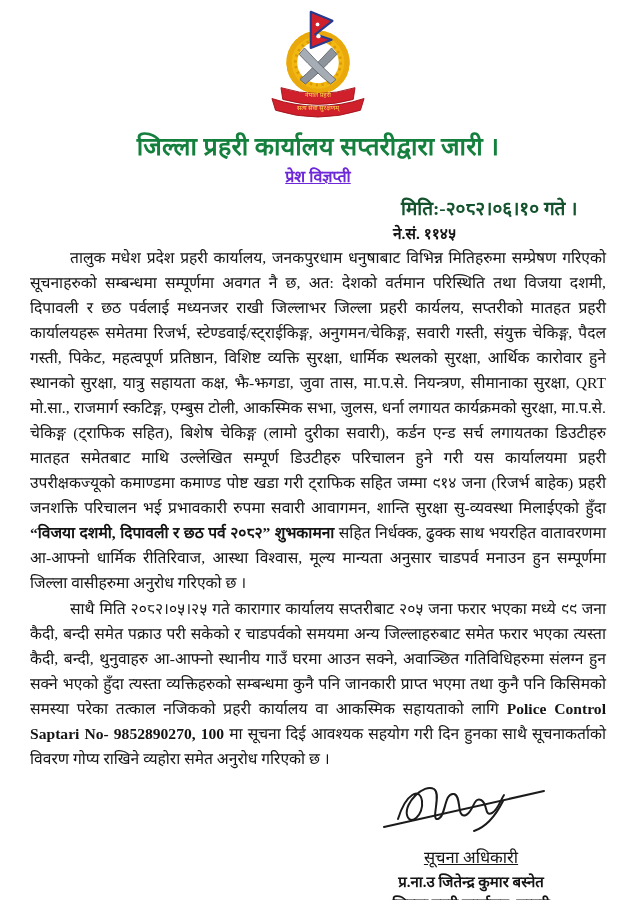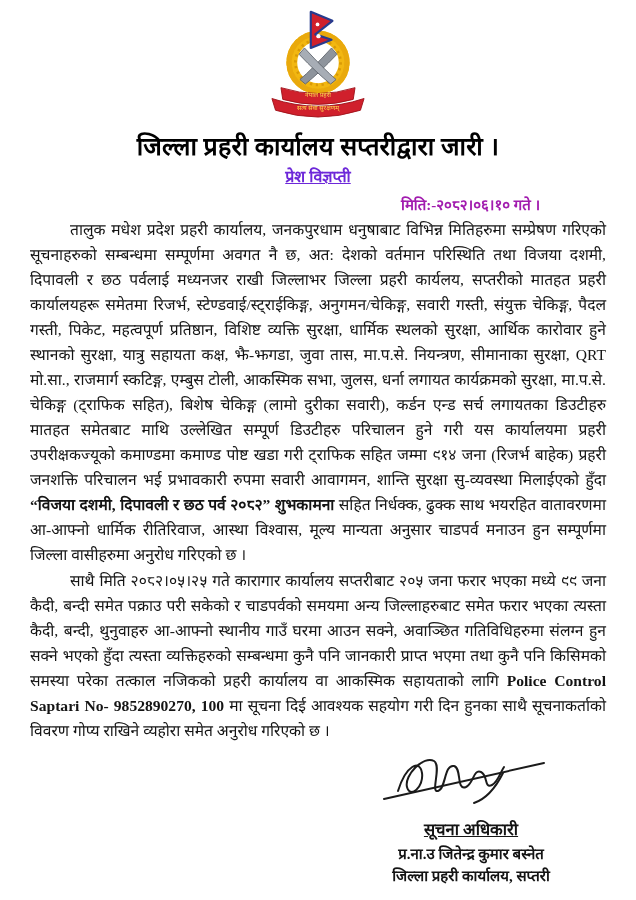--- a/index.html
+++ b/index.html
@@ -7,44 +7,44 @@
     width:636px;height:900px;overflow:hidden;
     font-family:"Liberation Serif","DejaVu Serif",serif;
     color:#141414;
   }
   .page{padding:10px 30px 0 30px;position:relative;}
   
   .emblem-wrap{text-align:center;margin:0;}
   .emblem-wrap svg{display:inline-block;}
   
   .doc-title{
-    text-align:center;color:#000000;font-weight:bold;
+    text-align:center;color:#15803d;font-weight:bold;
     font-size:25px;margin:2px 0 3px 0;letter-spacing:.2px;
   }
   .doc-subtitle{
     text-align:center;color:#6d28d9;font-weight:bold;
     font-size:16px;text-decoration:underline;margin:0 0 8px 0;
   }
   .meta{width:205px;margin-left:auto;text-align:left;line-height:1.45;}
-  .meta .date{color:#a21caf;font-weight:bold;font-size:15px;}
+  .meta .date{color:#14532d;font-weight:bold;font-size:19px;}
   .meta .refno{color:#141414;font-weight:bold;font-size:15.5px;margin-left:-8px;}
   
   .body-text{margin-top:0;}
   .para{
     font-size:15.6px;line-height:25px;text-align:justify;
     text-indent:40px;margin:0 0 1px 0;
   }
   .para .b{font-weight:bold;}
   
   .sign-block{
     width:270px;margin-left:auto;margin-top:4px;
     text-align:center;line-height:1.5;
   }
   .sign-img{height:62px;margin-bottom:2px;}
-  .sign-role{font-weight:bold;font-size:16.5px;text-decoration:underline;}
+  .sign-role{font-weight:normal;font-size:16.5px;text-decoration:underline;}
   .sign-name,.sign-office{font-weight:bold;font-size:15px;}
 </style>
 </head>
 <body>
 
 <div class="page">
 
   <div class="emblem-wrap">
     <svg width="118" height="112" viewBox="0 0 130 124">
 
@@ -64,20 +64,21 @@
       <text x="65" y="96" font-size="7" fill="#ffd84d" text-anchor="middle">नेपाल प्रहरी</text>
       <text x="65" y="110.5" font-size="7" fill="#ffd84d" text-anchor="middle">सत्य सेवा सुरक्षणम्</text>
     </svg>
   </div>
 
   <div class="doc-title">जिल्ला प्रहरी कार्यालय सप्तरीद्वारा जारी ।</div>
   <div class="doc-subtitle">प्रेश विज्ञप्ती</div>
 
   <div class="meta">
     <div class="date">मिति:-२०८२।०६।१० गते ।</div>
+    <div class="refno">ने.सं. ११४५</div>
   </div>
 
   <div class="body-text">
     <p class="para"><span>तालुक मधेश प्रदेश प्रहरी कार्यालय, जनकपुरधाम धनुषाबाट विभिन्न मितिहरुमा सम्प्रेषण गरिएको सूचनाहरुको सम्बन्धमा सम्पूर्णमा अवगत नै छ, अत: देशको वर्तमान परिस्थिति तथा विजया दशमी, दिपावली र छठ पर्वलाई मध्यनजर राखी जिल्लाभर जिल्ला प्रहरी कार्यलय, सप्तरीको मातहत प्रहरी कार्यालयहरू समेतमा रिजर्भ, स्टेण्डवाई/स्ट्राईकिङ्ग, अनुगमन/चेकिङ्ग, सवारी गस्ती, संयुक्त चेकिङ्ग, पैदल गस्ती, पिकेट, महत्वपूर्ण प्रतिष्ठान, विशिष्ट व्यक्ति सुरक्षा, धार्मिक स्थलको सुरक्षा, आर्थिक कारोवार हुने स्थानको सुरक्षा, यात्रु सहायता कक्ष, झै-झगडा, जुवा तास, मा.प.से. नियन्त्रण, सीमानाका सुरक्षा, QRT मो.सा., राजमार्ग स्कटिङ्ग, एम्बुस टोली, आकस्मिक सभा, जुलस, धर्ना लगायत कार्यक्रमको सुरक्षा, मा.प.से. चेकिङ्ग (ट्राफिक सहित), बिशेष चेकिङ्ग (लामो दुरीका सवारी), कर्डन एन्ड सर्च लगायतका डिउटीहरु मातहत समेतबाट माथि उल्लेखित सम्पूर्ण डिउटीहरु परिचालन हुने गरी यस कार्यालयमा प्रहरी उपरीक्षकज्यूको कमाण्डमा कमाण्ड पोष्ट खडा गरी ट्राफिक सहित जम्मा ९१४ जना (रिजर्भ बाहेक) प्रहरी जनशक्ति परिचालन भई प्रभावकारी रुपमा सवारी आवागमन, शान्ति सुरक्षा सु-व्यवस्था मिलाईएको हुँदा </span><span class="b">“विजया दशमी, दिपावली र छठ पर्व २०८२” शुभकामना</span><span> सहित निर्धक्क, ढुक्क साथ भयरहित वातावरणमा आ-आफ्नो धार्मिक रीतिरिवाज, आस्था विश्वास, मूल्य मान्यता अनुसार चाडपर्व मनाउन हुन सम्पूर्णमा जिल्ला वासीहरुमा अनुरोध गरिएको छ ।</span></p>
     <p class="para"><span>साथै मिति २०८२।०५।२५ गते कारागार कार्यालय सप्तरीबाट २०५ जना फरार भएका मध्ये ९९ जना कैदी, बन्दी समेत पक्राउ परी सकेको र चाडपर्वको समयमा अन्य जिल्लाहरुबाट समेत फरार भएका त्यस्ता कैदी, बन्दी, थुनुवाहरु आ-आफ्नो स्थानीय गाउँ घरमा आउन सक्ने, अवाञ्छित गतिविधिहरुमा संलग्न हुन सक्ने भएको हुँदा त्यस्ता व्यक्तिहरुको सम्बन्धमा कुनै पनि जानकारी प्राप्त भएमा तथा कुनै पनि किसिमको समस्या परेका तत्काल नजिकको प्रहरी कार्यालय वा आकस्मिक सहायताको लागि </span><span class="b">Police Control Saptari No- 9852890270, 100</span><span> मा सूचना दिई आवश्यक सहयोग गरी दिन हुनका साथै सूचनाकर्ताको विवरण गोप्य राखिने व्यहोरा समेत अनुरोध गरिएको छ ।</span></p>
   </div>
 
   <div class="sign-block">
     <svg class="sign-img" width="190" height="62" viewBox="0 0 190 62">
       <path d="M22 44 C30 18 44 12 46 26 C48 40 34 52 31 40 C28 28 48 8 58 14 C66 19 54 46 62 44 C70 42 68 17 78 19 C86 21 80 44 90 40 C98 36 97 22 105 25 C112 28 108 42 116 38 C122 35 124 26 128 20" fill="none" stroke="#1b1b1b" stroke-width="2" stroke-linecap="round"></path>

